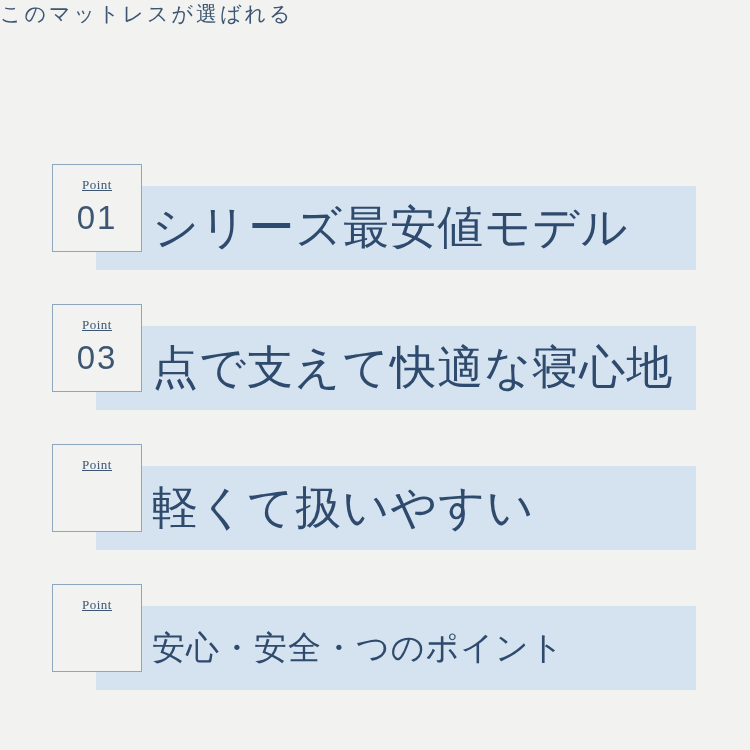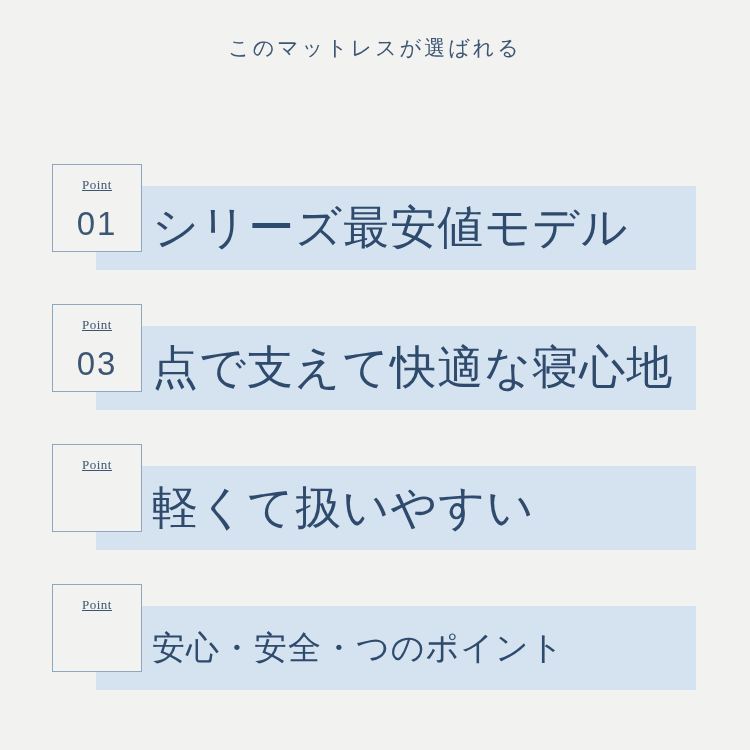--- a/index.html
+++ b/index.html
@@ -16,22 +16,20 @@
   }
   .page {
     position: relative;
     width: 750px;
     height: 750px;
     box-sizing: border-box;
   }
 
   
   .heading {
-    text-align: center;
-    padding-top: 34px;
   }
   .heading .kicker {
     font-size: 21px;
     letter-spacing: 3px;
     color: #3c5673;
     font-family: "Liberation Serif", "DejaVu Serif", serif;
   }
   .heading .main {
     margin-top: 14px;
     color: #2e4straight;
@@ -88,21 +86,21 @@
     display: block;
     margin-top: 12px;
     font-size: 13px;
     letter-spacing: 0.5px;
     color: #3c5673;
     font-family: "Liberation Serif", "DejaVu Serif", serif;
     text-decoration: underline;
   }
   .badge .b-num {
     display: block;
-    margin-top: 12px;
+    margin-top: 6px;
     font-size: 33px;
     letter-spacing: 2px;
     color: #3c5673;
     font-family: "Liberation Sans", sans-serif;
     font-weight: 300;
   }
   .row-text {
     position: absolute;
     left: 152px;
     top: 22px;

